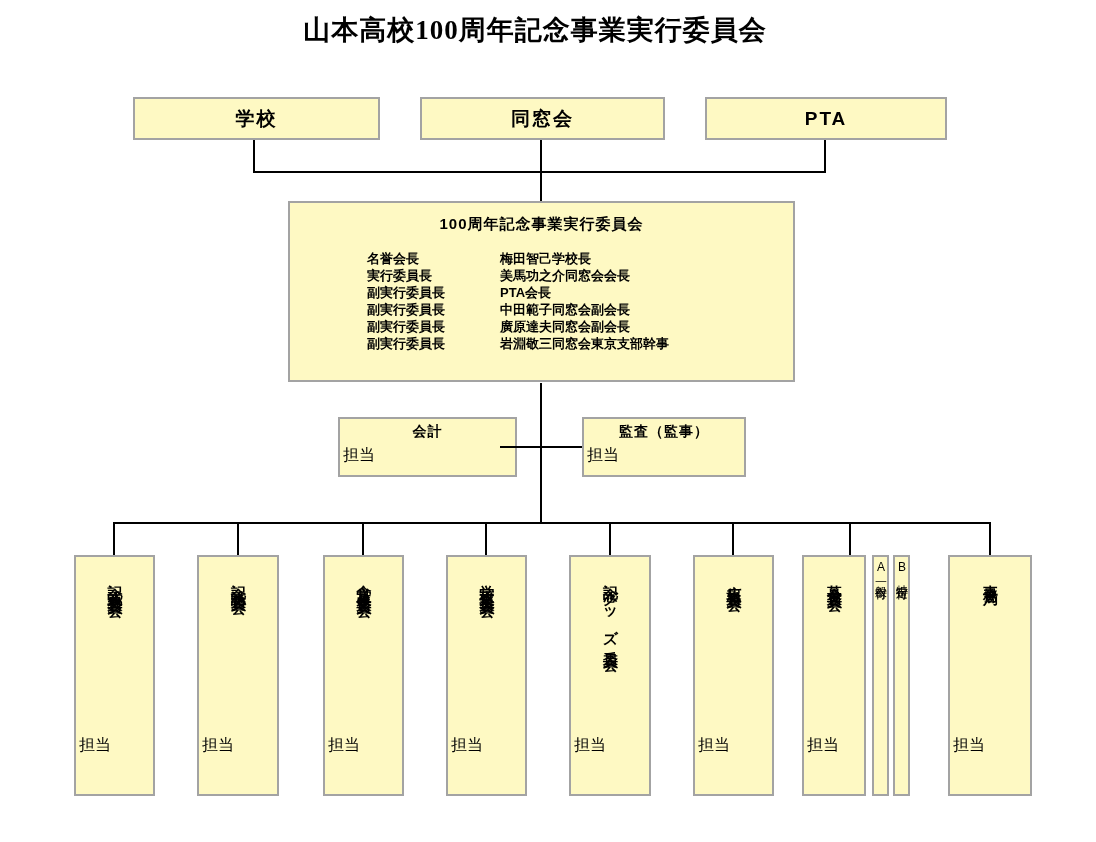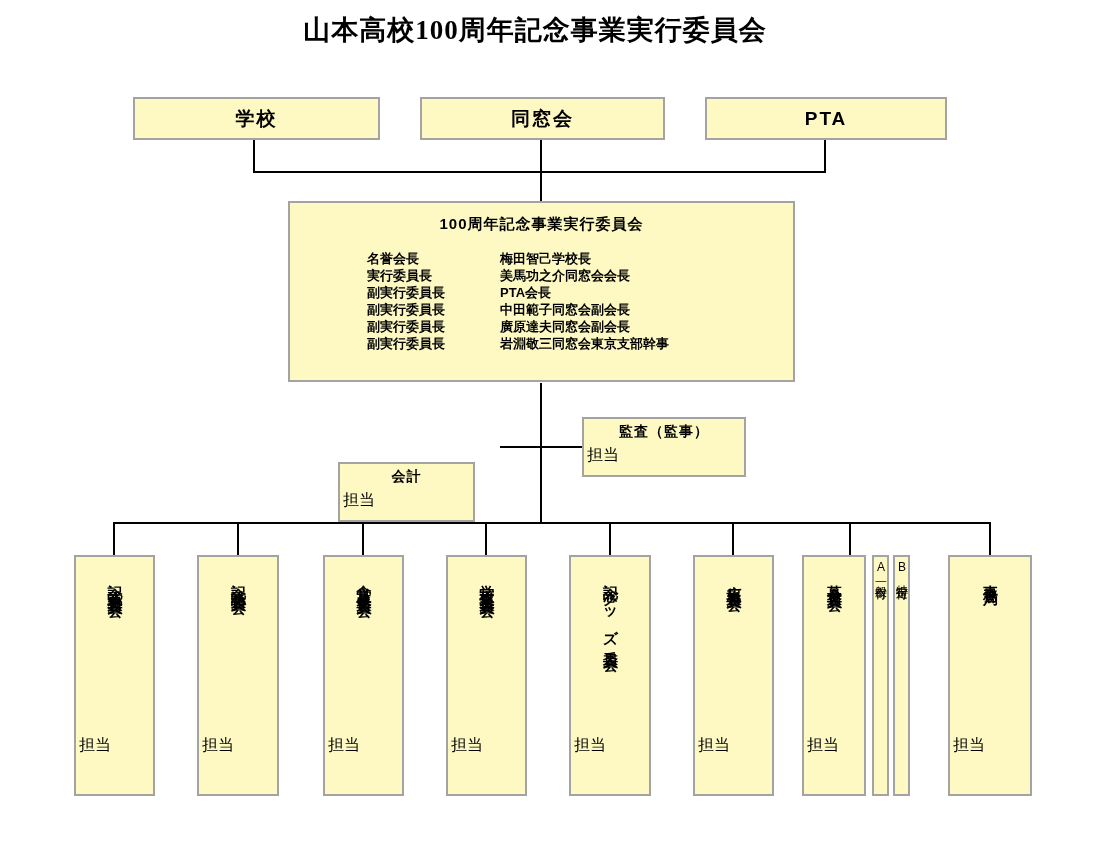--- a/index.html
+++ b/index.html
@@ -80,21 +80,21 @@
       <div class="role-row"><span class="role-name">実行委員長</span><span>美馬功之介同窓会会長</span></div>
       <div class="role-row"><span class="role-name">副実行委員長</span><span>PTA会長</span></div>
       <div class="role-row"><span class="role-name">副実行委員長</span><span>中田範子同窓会副会長</span></div>
       <div class="role-row"><span class="role-name">副実行委員長</span><span>廣原達夫同窓会副会長</span></div>
       <div class="role-row"><span class="role-name">副実行委員長</span><span>岩淵敬三同窓会東京支部幹事</span></div>
     </div>
   </div>
 
   <div class="vline" style="left:540px;top:383px;width:2px;height:141px;"></div>
 
-  <div class="box mid-box" style="left:338px;width:137px;margin-top:45px;">
+  <div class="box mid-box" style="left:338px;width:179px;">
     <div class="mid-title">会計</div>
     <div class="staff">担当</div>
   </div>
   <div class="box mid-box" style="left:582px;width:164px;text-decoration:underline;">
     <div class="mid-title">監査（監事）</div>
     <div class="staff">担当</div>
   </div>
   <div class="hline" style="left:500px;top:446px;width:82px;height:2px;"></div>
 
   <div class="hline" style="left:113px;top:522px;width:878px;height:2px;"></div>

